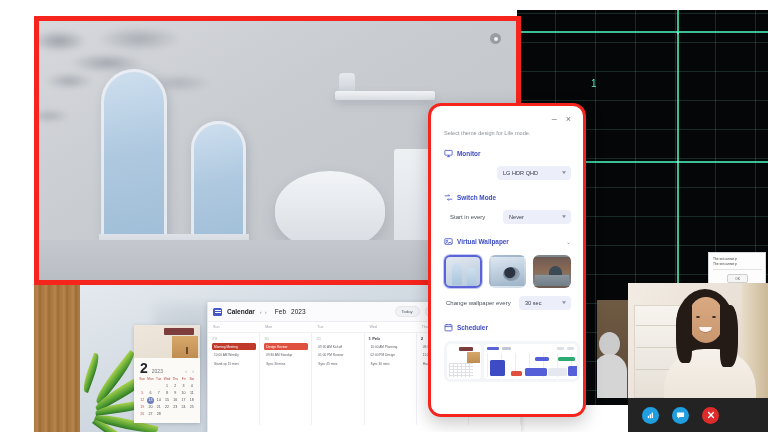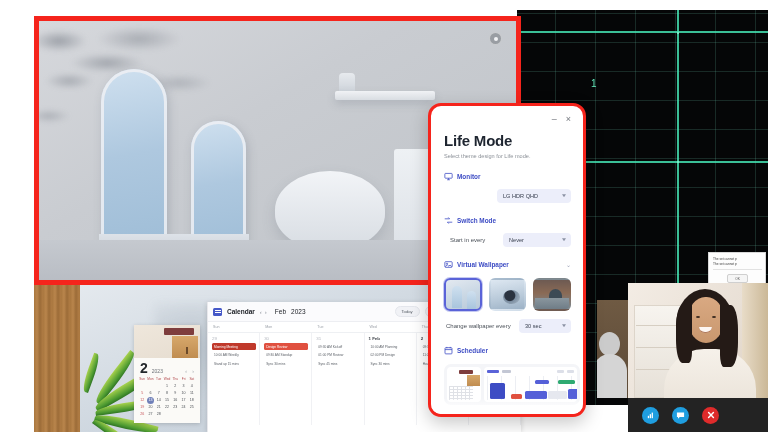--- a/index.html
+++ b/index.html
@@ -922,21 +922,20 @@
   </div>
 
   <div class="life-dialog">
     <div class="ld-inner">
 
       <div class="ld-winbtns">
         <span class="ld-min">–</span>
         <span class="ld-close">×</span>
       </div>
 
-      <div class="ld-title">Life Mode</div>
       <div class="ld-sub">Select theme design for Life mode.</div>
 
       <div class="ld-section">
         <svg class="ld-ico" viewBox="0 0 16 16" fill="none" stroke="currentColor" stroke-width="1.4">
           <rect x="1.5" y="2.5" width="13" height="8.5" rx="1.2"></rect>
             <line x1="5.5" y1="13.8" x2="10.5" y2="13.8"></line>
             <line x1="8" y1="11" x2="8" y2="13.8"></line>
         </svg>
         <span class="ld-sec-label">Monitor</span>
       </div>

